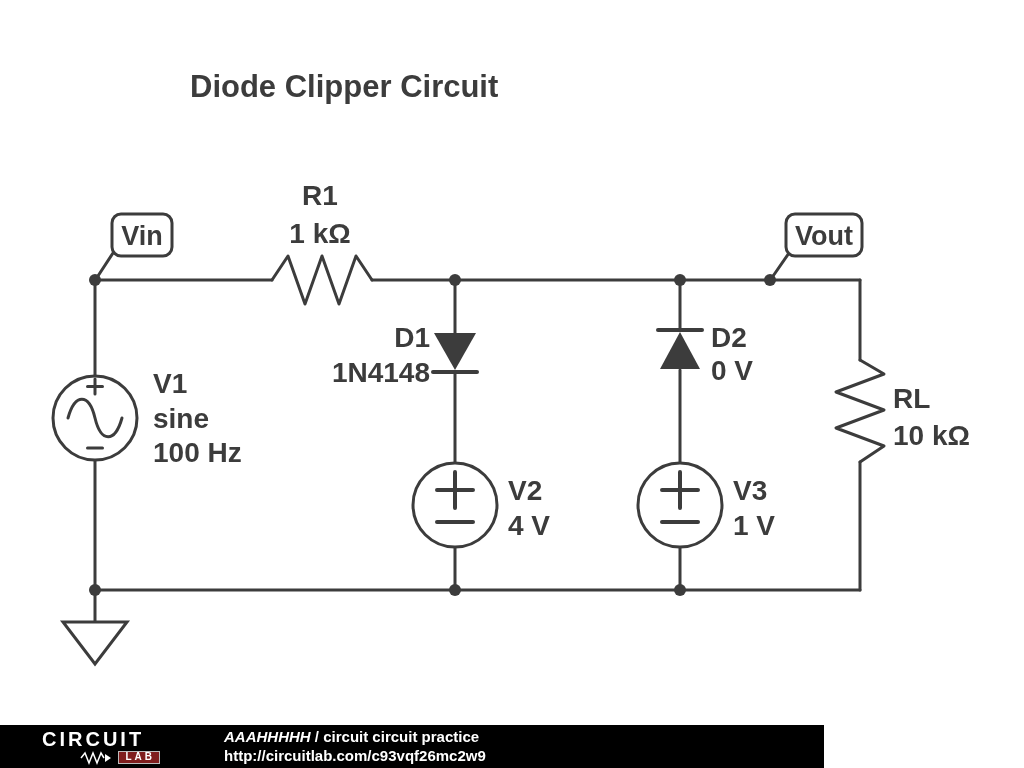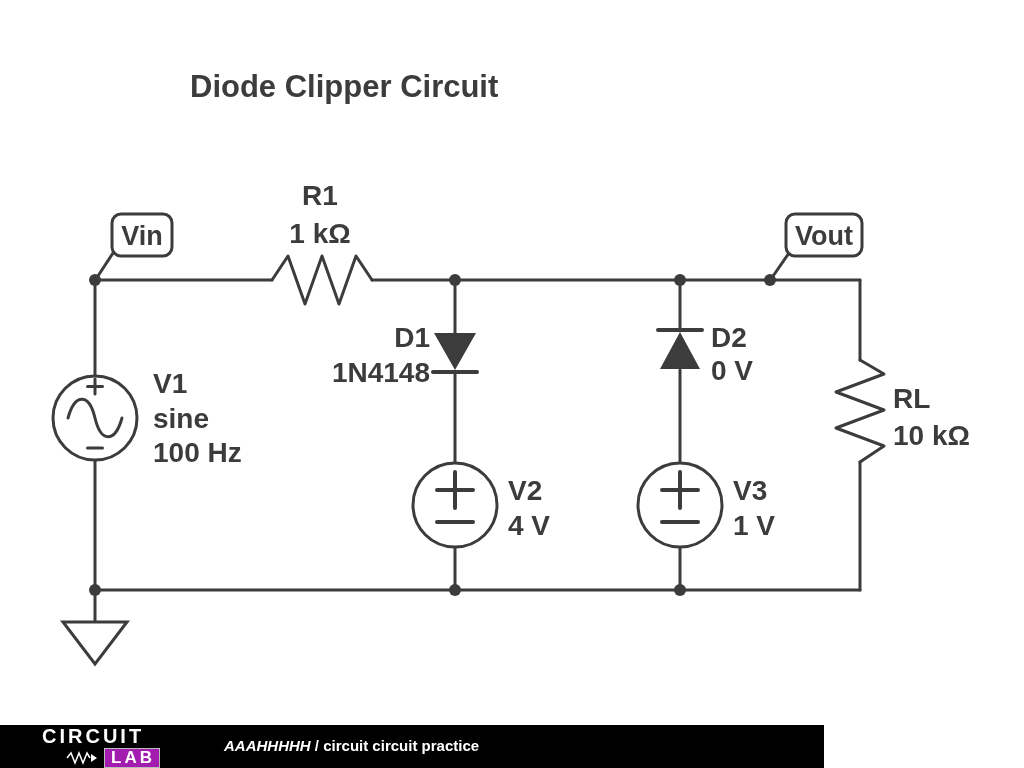--- a/index.html
+++ b/index.html
@@ -12,22 +12,22 @@
   .t-node{font-size:27px;}
   .wire{stroke:#3c3c3c;stroke-width:3;fill:none;stroke-linecap:round;stroke-linejoin:round;}
   .thick{stroke:#3c3c3c;stroke-width:4;fill:none;stroke-linecap:round;}
   .filled{fill:#3c3c3c;stroke:none;}
   .outline{stroke:#3c3c3c;stroke-width:3;fill:#ffffff;}
   #footer{position:absolute;left:0;top:725px;width:824px;height:43px;background:#000000;
           color:#ffffff;display:flex;align-items:center;}
   #logo{width:150px;padding-left:42px;flex:0 0 auto;line-height:1;}
   #logo .logo-top{font-weight:bold;font-size:20px;letter-spacing:3px;}
   #logo .logo-bottom{display:flex;align-items:center;justify-content:flex-end;gap:4px;margin-top:2px;width:118px;}
-  #logo .lab-box{font-weight:bold;font-size:17px;letter-spacing:3px;border:1px solid #bbbbbb;
-                 background:#a21caf;padding:0 4px 1px 6px;}
+  #logo .lab-box{font-weight:bold;font-size:10px;letter-spacing:3px;border:1px solid #bbbbbb;
+                 background:#7f1d1d;padding:0 4px 1px 6px;}
   #caption{margin-left:32px;font-size:15px;line-height:1.25;}
   #caption .author{font-style:italic;font-weight:bold;margin-top:6px;}
   #caption .proj{font-weight:bold;}
   #caption .url{font-weight:bold;}
 </style>
 </head>
 <body>
 
 <div id="page">
 
@@ -140,16 +140,17 @@
           <polyline points="1,7 5,2 9,12 13,2 17,12 21,2 24,7" fill="none" stroke="#ffffff" stroke-width="1.5"></polyline>
           <polygon points="25,3 31,7 25,11" fill="#ffffff"></polygon>
         </svg>
         <span class="lab-box">LAB</span>
       </div>
     </div>
     <div id="caption">
       <div>
         <span class="author">AAAHHHHH</span><span class="proj"> / </span><span class="proj">circuit circuit practice</span>
       </div>
+      <div class="url">http://circuitlab.com/c93vqf26mc2w9</div>
     </div>
   </div>
 
 </div>
 
 </body></html>

